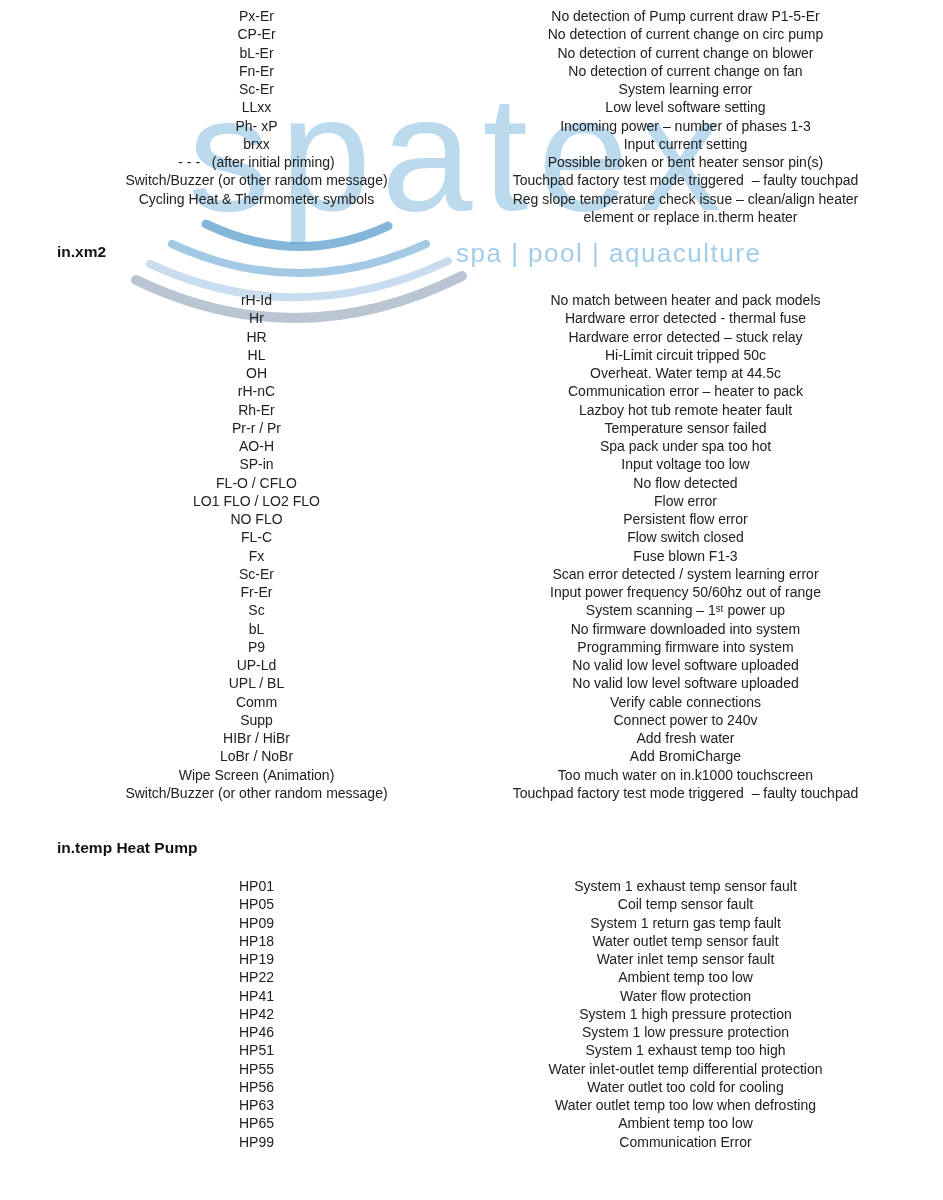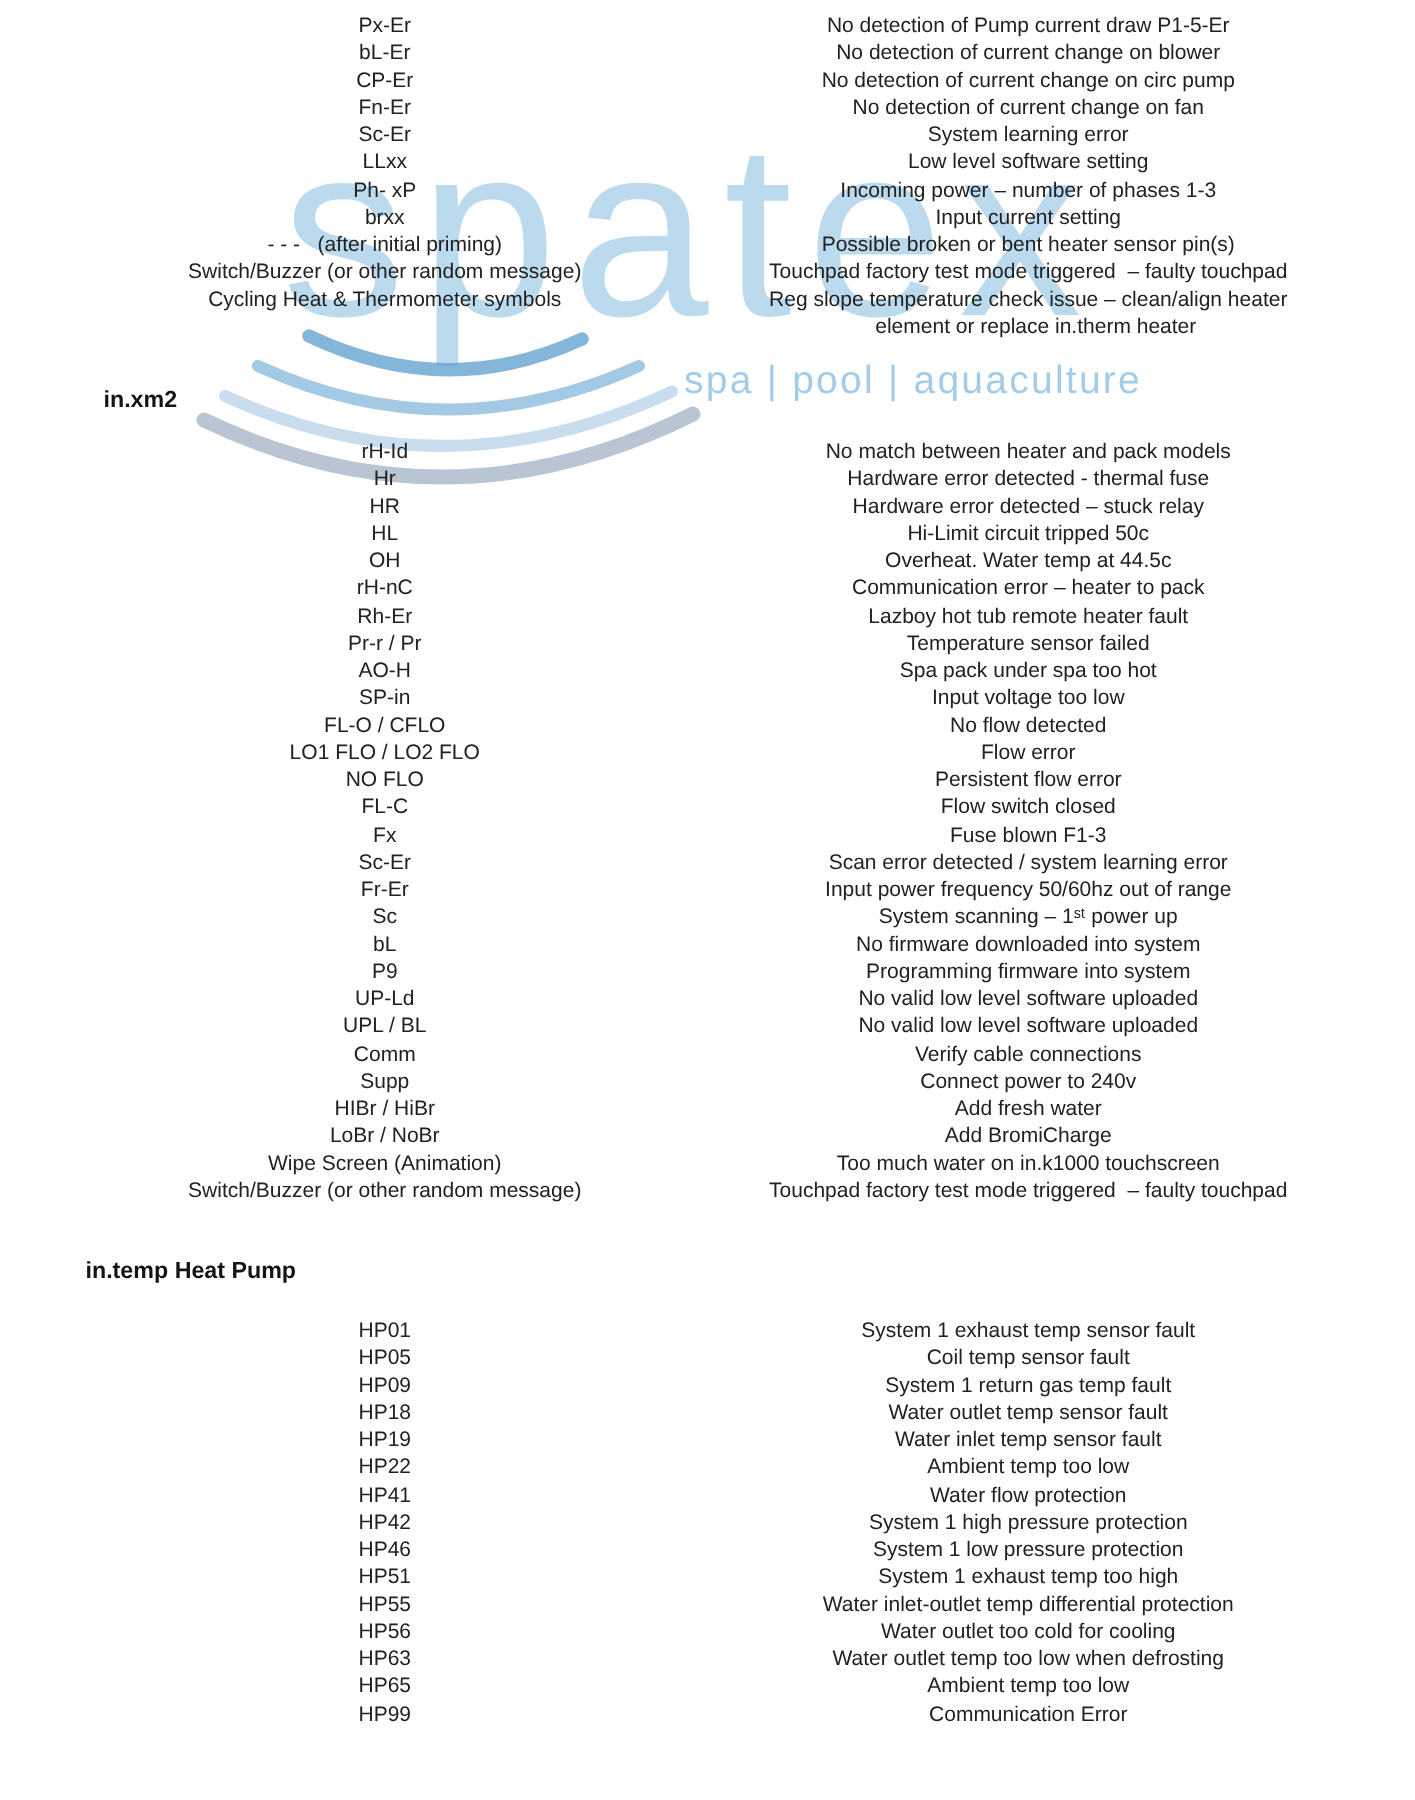--- a/index.html
+++ b/index.html
@@ -32,21 +32,21 @@
     font-size:14px;line-height:18.25px;color:#212121;text-align:center;
   }
   .code{flex:0 0 399px;white-space:pre-wrap;}
   .desc{flex:1;white-space:pre-wrap;padding-right:28px;}
   .indent{padding-left:10px;}
   .heading{
     position:absolute;left:57px;
     font-weight:700;font-size:15.5px;line-height:18px;color:#141414;
   }
   #rows-top{top:7px;}
-  #heading-inxm2{top:258px;margin-left:12px;}
+  #heading-inxm2{top:243px;}
   #rows-inxm2{top:291px;}
   #heading-intemp{top:839px;}
   #rows-intemp{top:877px;}
 </style>
 </head>
 <body>
 
 <div class="page">
 
   <div class="watermark" aria-hidden="true">
@@ -60,28 +60,28 @@
     <div class="wm-tagline" style="color: rgb(163, 204, 233);">spa | pool | aquaculture</div>
   </div>
 
   <div class="content">
     <div id="rows-top" class="rows">
         <div class="row">
           <span class="code">Px-Er</span>
           <span class="desc"><div>No detection of Pump current draw P1-5-Er</div></span>
         </div>
         <div class="row">
+          <span class="code">CP-Er</span>
+          <span class="desc"><div>No detection of current change on circ pump</div></span>
+        </div>
+        <div class="row">
           <span class="code">bL-Er</span>
           <span class="desc"><div>No detection of current change on blower</div></span>
         </div>
         <div class="row">
-          <span class="code">CP-Er</span>
-          <span class="desc"><div>No detection of current change on circ pump</div></span>
-        </div>
-        <div class="row">
           <span class="code">Fn-Er</span>
           <span class="desc"><div>No detection of current change on fan</div></span>
         </div>
         <div class="row">
           <span class="code">Sc-Er</span>
           <span class="desc"><div>System learning error</div></span>
         </div>
         <div class="row">
           <span class="code">LLxx</span>
           <span class="desc"><div>Low level software setting</div></span>

